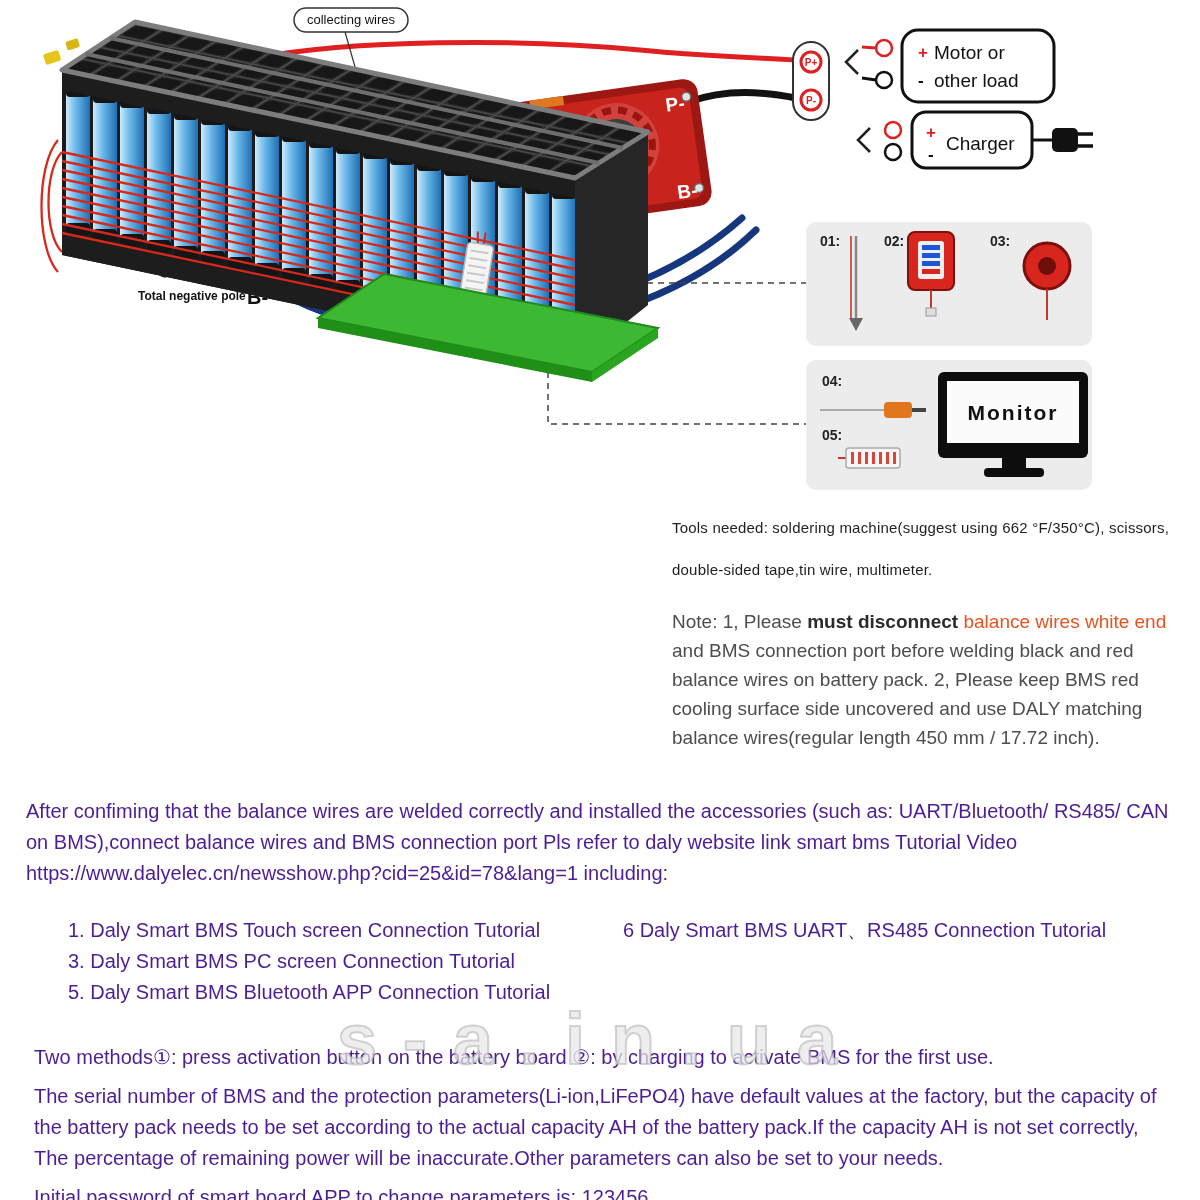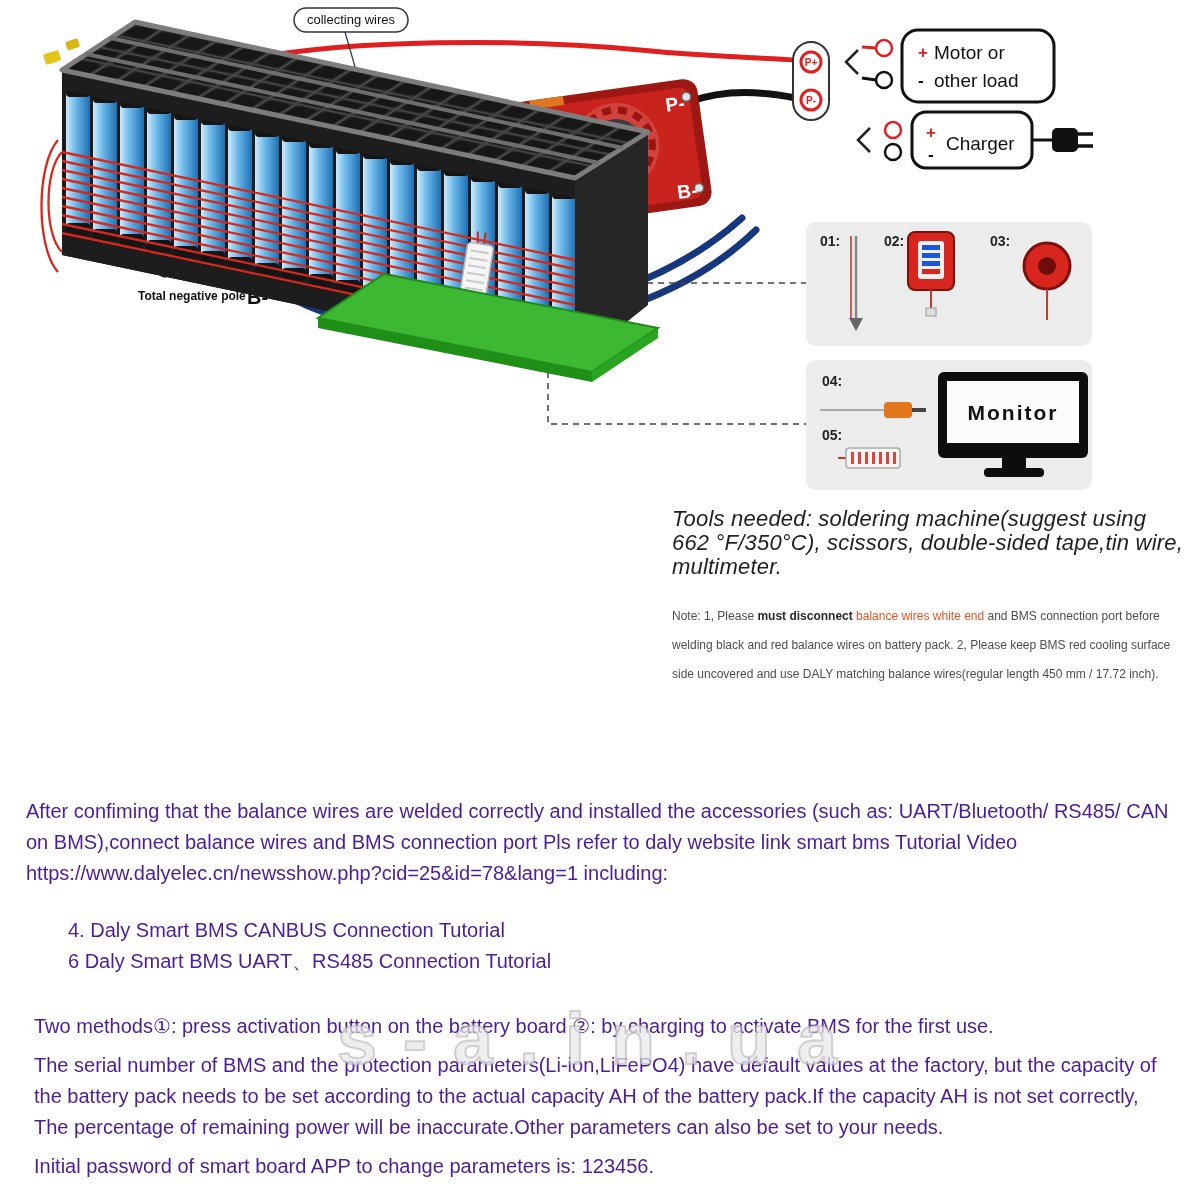--- a/index.html
+++ b/index.html
@@ -5,22 +5,22 @@
   * { margin:0; padding:0; box-sizing:border-box; }
   html,body { width:1200px; height:1200px; background:#fff;
     font-family:"Liberation Sans", sans-serif; position:relative; overflow:hidden; }
   .page { position:absolute; inset:0; width:1200px; height:1200px; }
   svg { position:absolute; }
   svg text { font-family:"Liberation Sans", sans-serif; }
   #diagram-svg { left:0; top:0; }
   #battery-svg { left:0; top:430; }
 
   .side-text { position:absolute; left:672px; top:507px; width:514px; }
-  .tools-p { font-size:22px; line-height:24px; color:#1f1f1f; letter-spacing:.2px;font-style:italic; }
-  .note-p  { margin-top:23px; font-size:12px; line-height:29px; color:#4d4d4d; }
+  .tools-p { font-size:15px; line-height:42px; color:#1f1f1f; letter-spacing:.2px; }
+  .note-p  { margin-top:16px; font-size:19px; line-height:29px; color:#4d4d4d; }
   .note-p b { color:#2b2b2b; }
   .hl { color:#e8531f; }
 
   .bottom-text { position:absolute; left:26px; top:796px; width:1152px;
     color:#4c1d95; font-size:20px; line-height:31px; }
   .intro-p { margin:0; }
   .tutorials { display:flex; margin:26px 0 34px 42px; }
   .tut-col { width:558px; }
   .tut-col div { line-height:31px; }
   .block-p { margin:8px; }
@@ -381,21 +381,25 @@
 
 <div class="side-text">
   <p class="tools-p">Tools needed: soldering machine(suggest using 662 °F/350°C), scissors, double-sided tape,tin wire, multimeter.</p>
   <p class="note-p"><span>Note: 1, Please </span><b>must disconnect</b><span class="hl"> balance wires white end</span><span> and BMS connection port before welding black and red balance wires on battery pack. 2, Please keep BMS red cooling surface side uncovered and use DALY matching balance wires(regular length 450 mm / 17.72 inch).</span></p>
 </div>
 
 <div class="bottom-text">
   <p class="intro-p">After confiming that the balance wires are welded correctly and installed the accessories (such as: UART/Bluetooth/ RS485/ CAN on BMS),connect balance wires and BMS connection port Pls refer to daly website link smart bms Tutorial Video https://www.dalyelec.cn/newsshow.php?cid=25&amp;id=78&amp;lang=1 including:</p>
   <div class="tutorials">
     <div class="tut-col">
-      <div>4. Daly Smart BMS CANBUS Connection Tutorial</div>
+      <div>1. Daly Smart BMS Touch screen Connection Tutorial</div>
+      <div>3. Daly Smart BMS PC screen Connection Tutorial</div>
+      <div>5. Daly Smart BMS Bluetooth APP Connection Tutorial</div>
+    </div>
+    <div class="tut-col">
       <div>6 Daly Smart BMS UART、RS485 Connection Tutorial</div>
     </div>
   </div>
   <p class="block-p">Two methods①: press activation button on the battery board ②: by charging to activate BMS for the first use.</p>
   <p class="block-p">The serial number of BMS and the protection parameters(Li-ion,LiFePO4) have default values at the factory, but the capacity of the battery pack needs to be set according to the actual capacity AH of the battery pack.If the capacity AH is not set correctly, The percentage of remaining power will be inaccurate.Other parameters can also be set to your needs.</p>
   <p class="block-p">Initial password of smart board APP to change parameters is: 123456.</p>
 </div>
 
 <div class="watermark">s-a.in.ua</div>
 

